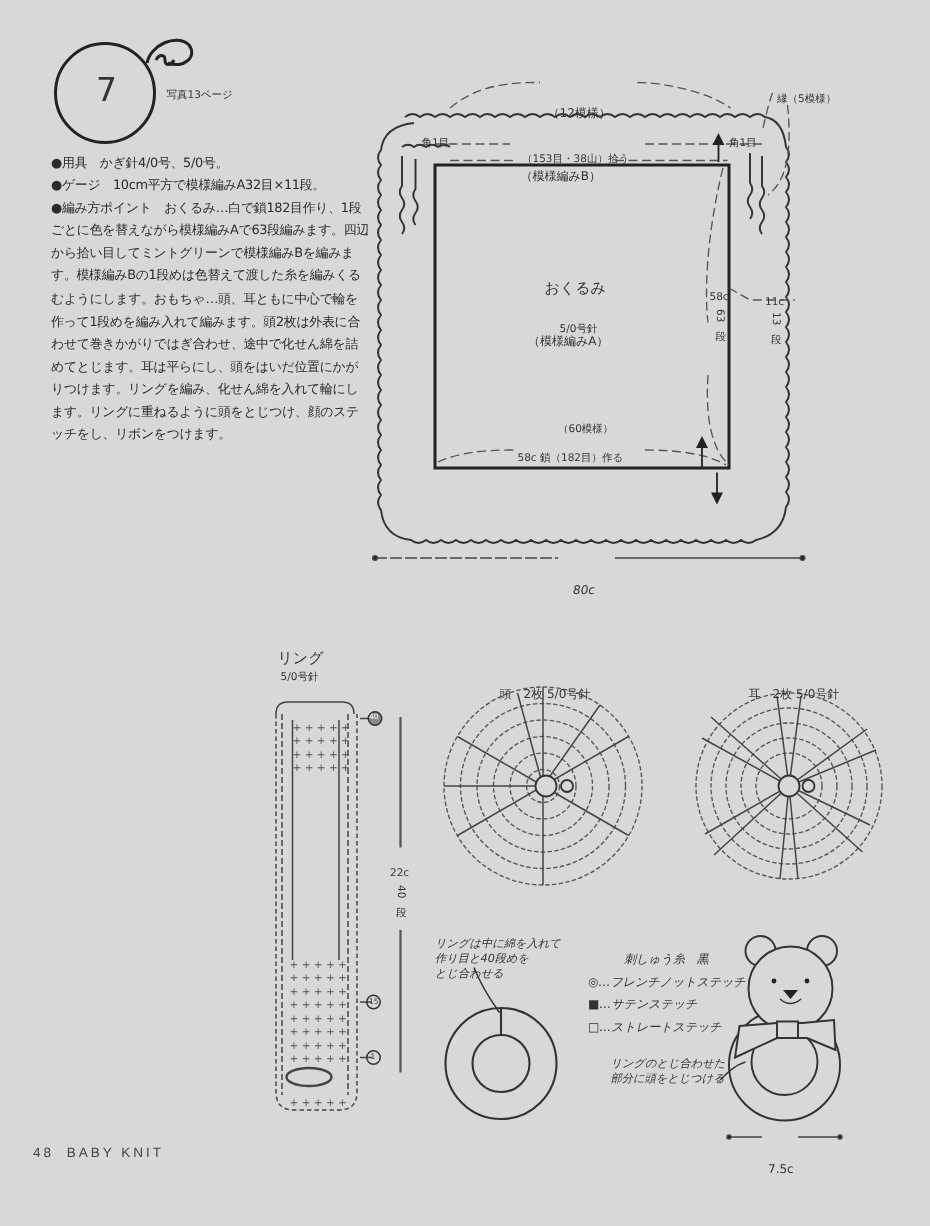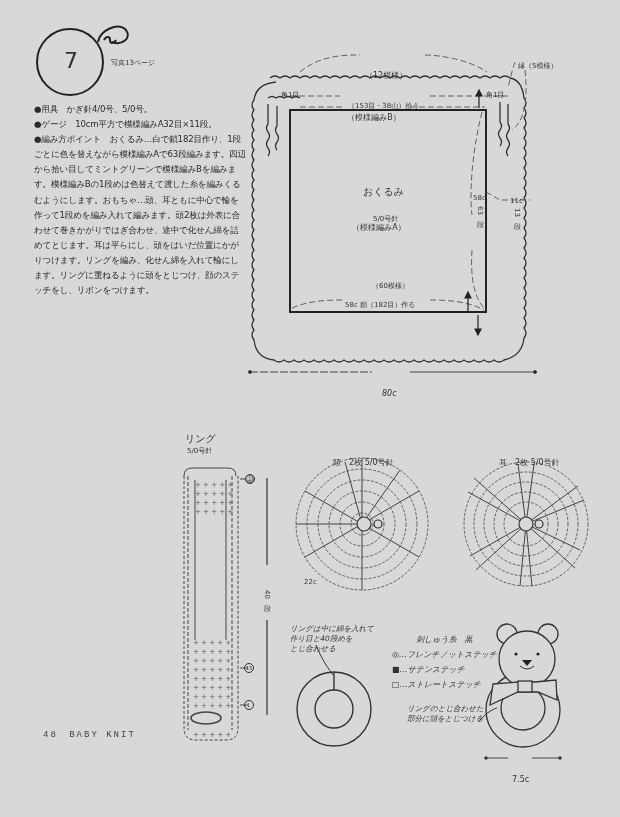--- a/index.html
+++ b/index.html
@@ -5,21 +5,21 @@
   html,body{margin:0;padding:0;}
   body{width:620px;height:817px;background:#d8d8d8;position:relative;overflow:hidden;font-family:"DejaVu Sans",sans-serif;color:#2a2a2a;}
   .abs{position:absolute;}
   .badge-num{font-size:22px;color:#333;font-family:"DejaVu Sans",sans-serif;}
   .ref{font-size:7px;color:#333;}
   .instr{left:34px;top:102px;width:212px;font-size:8.6px;line-height:15.1px;color:#2b2b2b;letter-spacing:-0.2px;}
   .instr p{margin:0;}
   .lbl{font-size:8px;color:#333;white-space:nowrap;margin-top:22px;}
   .lbl-sm{font-size:7px;color:#333;white-space:nowrap;}
   .vert{writing-mode:vertical-rl;font-size:7px;color:#333;}
-  .footer{left:22px;top:730px;font-size:9px;letter-spacing:2px;color:#444;font-family:Liberation Mono, monospace;margin-left:21px;}
+  .footer{left:22px;top:763px;font-size:9px;letter-spacing:2px;color:#444;font-family:Liberation Sans, sans-serif;}
   svg{position:absolute;left:0;top:0;}
   .legend{font-size:8px;line-height:15px;color:#333;font-style:italic;}
 </style>
 </head>
 <body>
 
 <svg width="620" height="817" viewBox="0 0 620 817">
 
   <g fill="none" stroke="#222" stroke-width="2">
     <circle cx="70" cy="62" r="33"></circle>
@@ -208,21 +208,21 @@
 <div class="abs vert" style="left:512px;top:208px;">13段</div>
 <div class="abs lbl-sm" style="left:372px;top:281px;">（60模様）</div>
 <div class="abs lbl-sm" style="left:345px;top:300px;">58c 鎖（182目）作る</div>
 <div class="abs lbl" style="left:382px;top:367px;font-style:italic;text-align:right;">80c</div>
 
 <div class="abs" style="left:185px;top:432px;font-size:10px;color:#333;">リング</div>
 <div class="abs lbl-sm" style="left:187px;top:446px;">5/0号針</div>
 <div class="abs" style="left:246px;top:475px;font-size:5px;color:#fff;">40</div>
 <div class="abs" style="left:246px;top:665px;font-size:5px;color:#333;">15</div>
 <div class="abs" style="left:247px;top:702px;font-size:5px;color:#333;">1</div>
-<div class="abs lbl-sm" style="left:260px;top:578px;margin-left:44px;">22c</div>
+<div class="abs lbl-sm" style="left:260px;top:578px;">22c</div>
 <div class="abs vert" style="left:262px;top:590px;">40段</div>
 
 <div class="abs lbl" style="left:333px;top:435px;">頭　2枚 5/0号針</div>
 <div class="abs lbl" style="left:499px;top:435px;">耳　2枚 5/0号針</div>
 
 <div class="abs" style="left:290px;top:624px;font-size:7.5px;line-height:10px;color:#333;font-style:italic;">
   <div>リングは中に綿を入れて</div>
   <div>作り目と40段めを</div>
   <div>とじ合わせる</div>
 </div>

